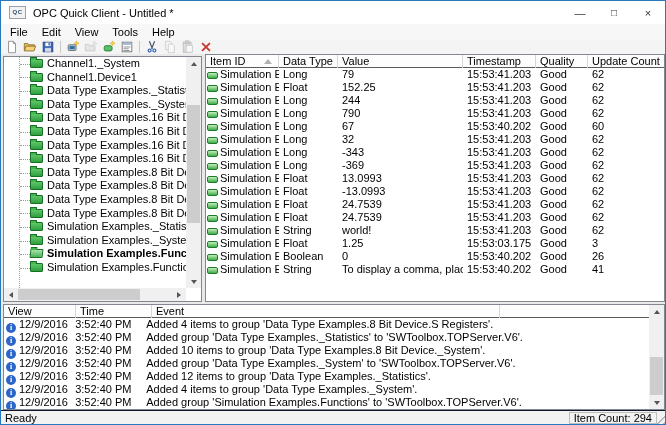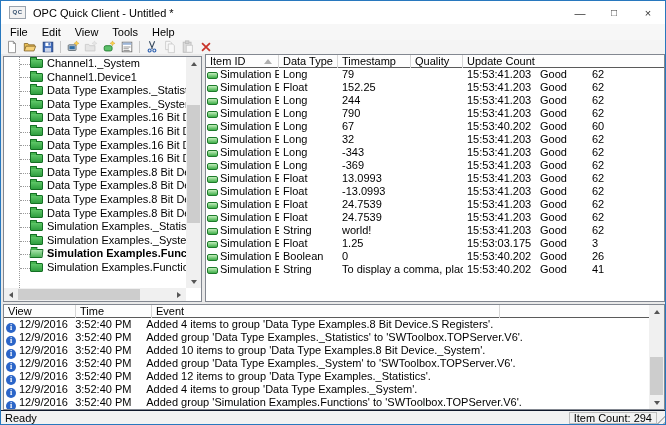--- a/index.html
+++ b/index.html
@@ -261,20 +261,21 @@
       <span class="sbbtn" style="right:0">
           <span class="tri right"></span>
         </span>
     </div>
   </div>
 
   <div class="gridpanel">
     <div class="gridheader">
       <span class="hcell c0">Item ID<span class="sortasc"></span></span>
       <span class="hcell c1">Data Type</span>
+      <span class="hcell c2">Value</span>
       <span class="hcell c3">Timestamp</span>
       <span class="hcell c4">Quality</span>
       <span class="hcell c5">Update Count</span>
     </div>
     <div>
       <div class="gridrow">
           <span class="gcell g0"><span class="tag"></span><span>Simulation Ex...</span></span>
           <span class="gcell g1">Long</span>
           <span class="gcell g2">79</span>
           <span class="gcell g3">15:53:41.203</span>

